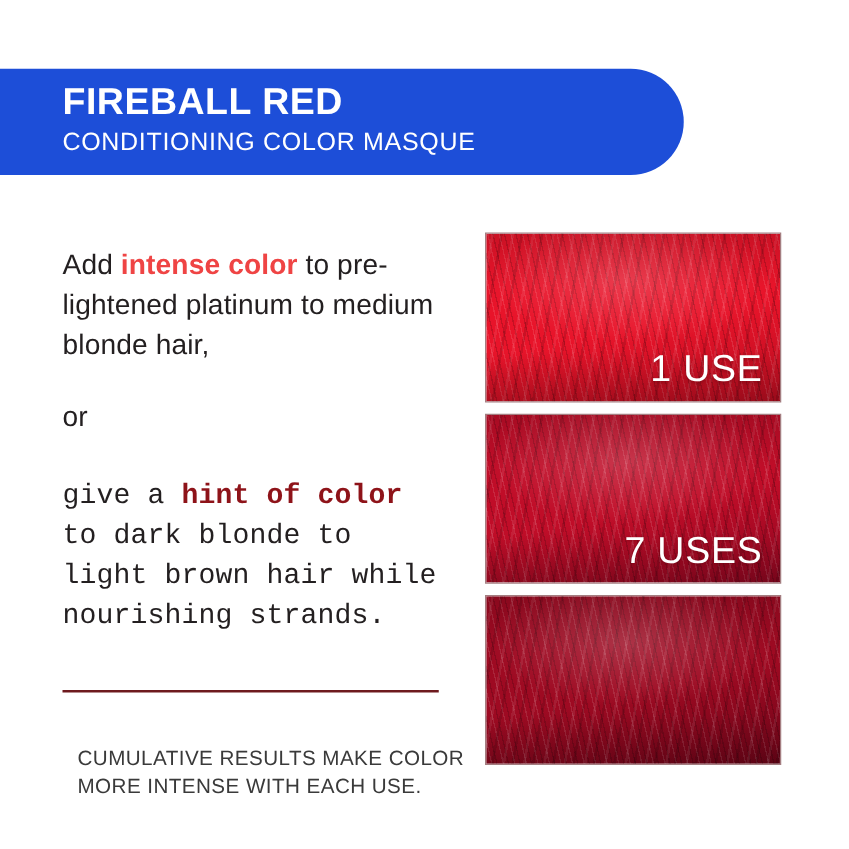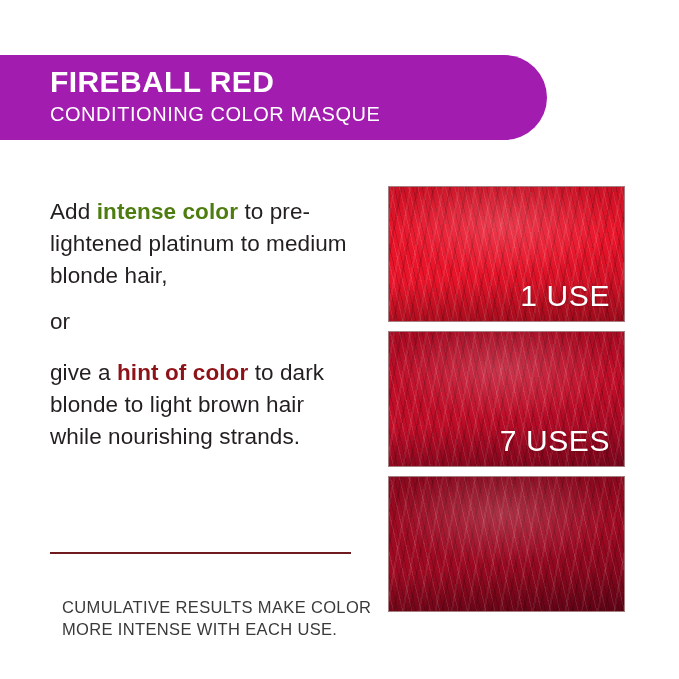--- a/index.html
+++ b/index.html
@@ -57,24 +57,25 @@
     width: 310px;
   }
   .copy-block {
     color: #231f20;
     font-size: 22.5px;
     line-height: 1.42;
     letter-spacing: 0.1px;
     margin: 0;
   }
   .copy-block.second {
-    margin-top: 14px;
+    margin-top: 26px;
   }
   .copy-block.third {
-    margin-top: 19px;
+    margin-top: 31px;
+    font-family: Liberation Mono, monospace;
   }
   .emphasis {
     color: #8E1319;
     font-weight: bold;
   }
 
   .divider {
     position: absolute;
     left: 50px;
     top: 552px;
@@ -167,29 +168,29 @@
     letter-spacing: 0.6px;
     line-height: 1;
     text-shadow: 0 1px 3px rgba(90,0,10,0.45);
     font-stretch: condensed;
     margin-top: 20px;
   }
 </style>
 </head>
 <body>
 
-<div class="header-banner" style="background: #a21caf;">
+<div class="header-banner" style="background: #1d4ed8;">
   <h1 class="header-title">FIREBALL RED</h1>
   <p class="header-subtitle">CONDITIONING COLOR MASQUE</p>
 </div>
 
 <div class="copy-column">
 
   <p class="copy-block first">
-    <span>Add </span><span class="emphasis" style="color: #4d7c0f;">intense color</span><span> to pre-lightened platinum to medium blonde hair,</span>
+    <span>Add </span><span class="emphasis" style="color: #ef4444;">intense color</span><span> to pre-lightened platinum to medium blonde hair,</span>
   </p>
 
   <p class="copy-block second">or</p>
 
   <p class="copy-block third">
     <span>give a </span><span class="emphasis" style="color: rgb(142, 19, 25);">hint of color</span><span> to dark blonde to light brown hair while nourishing strands.</span>
   </p>
 </div>
 
 <div class="divider" style="background: rgb(110, 26, 30);"></div>

